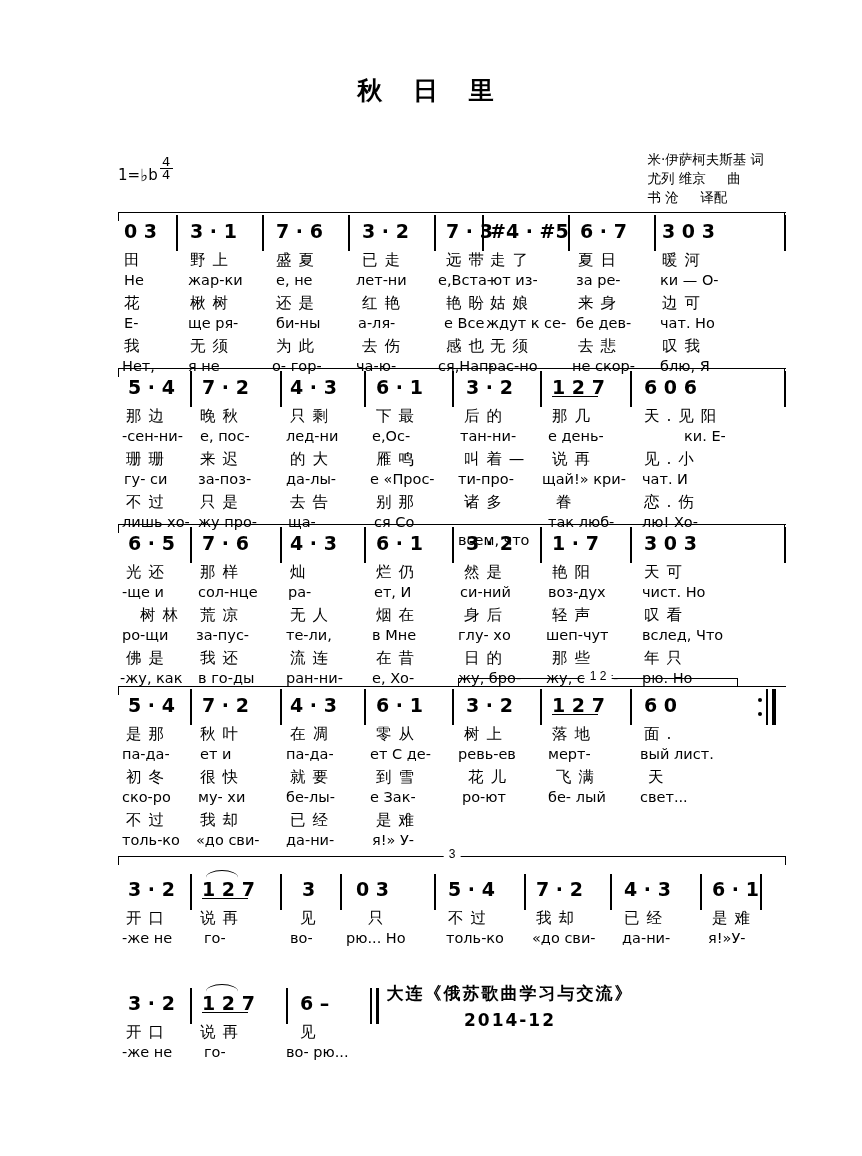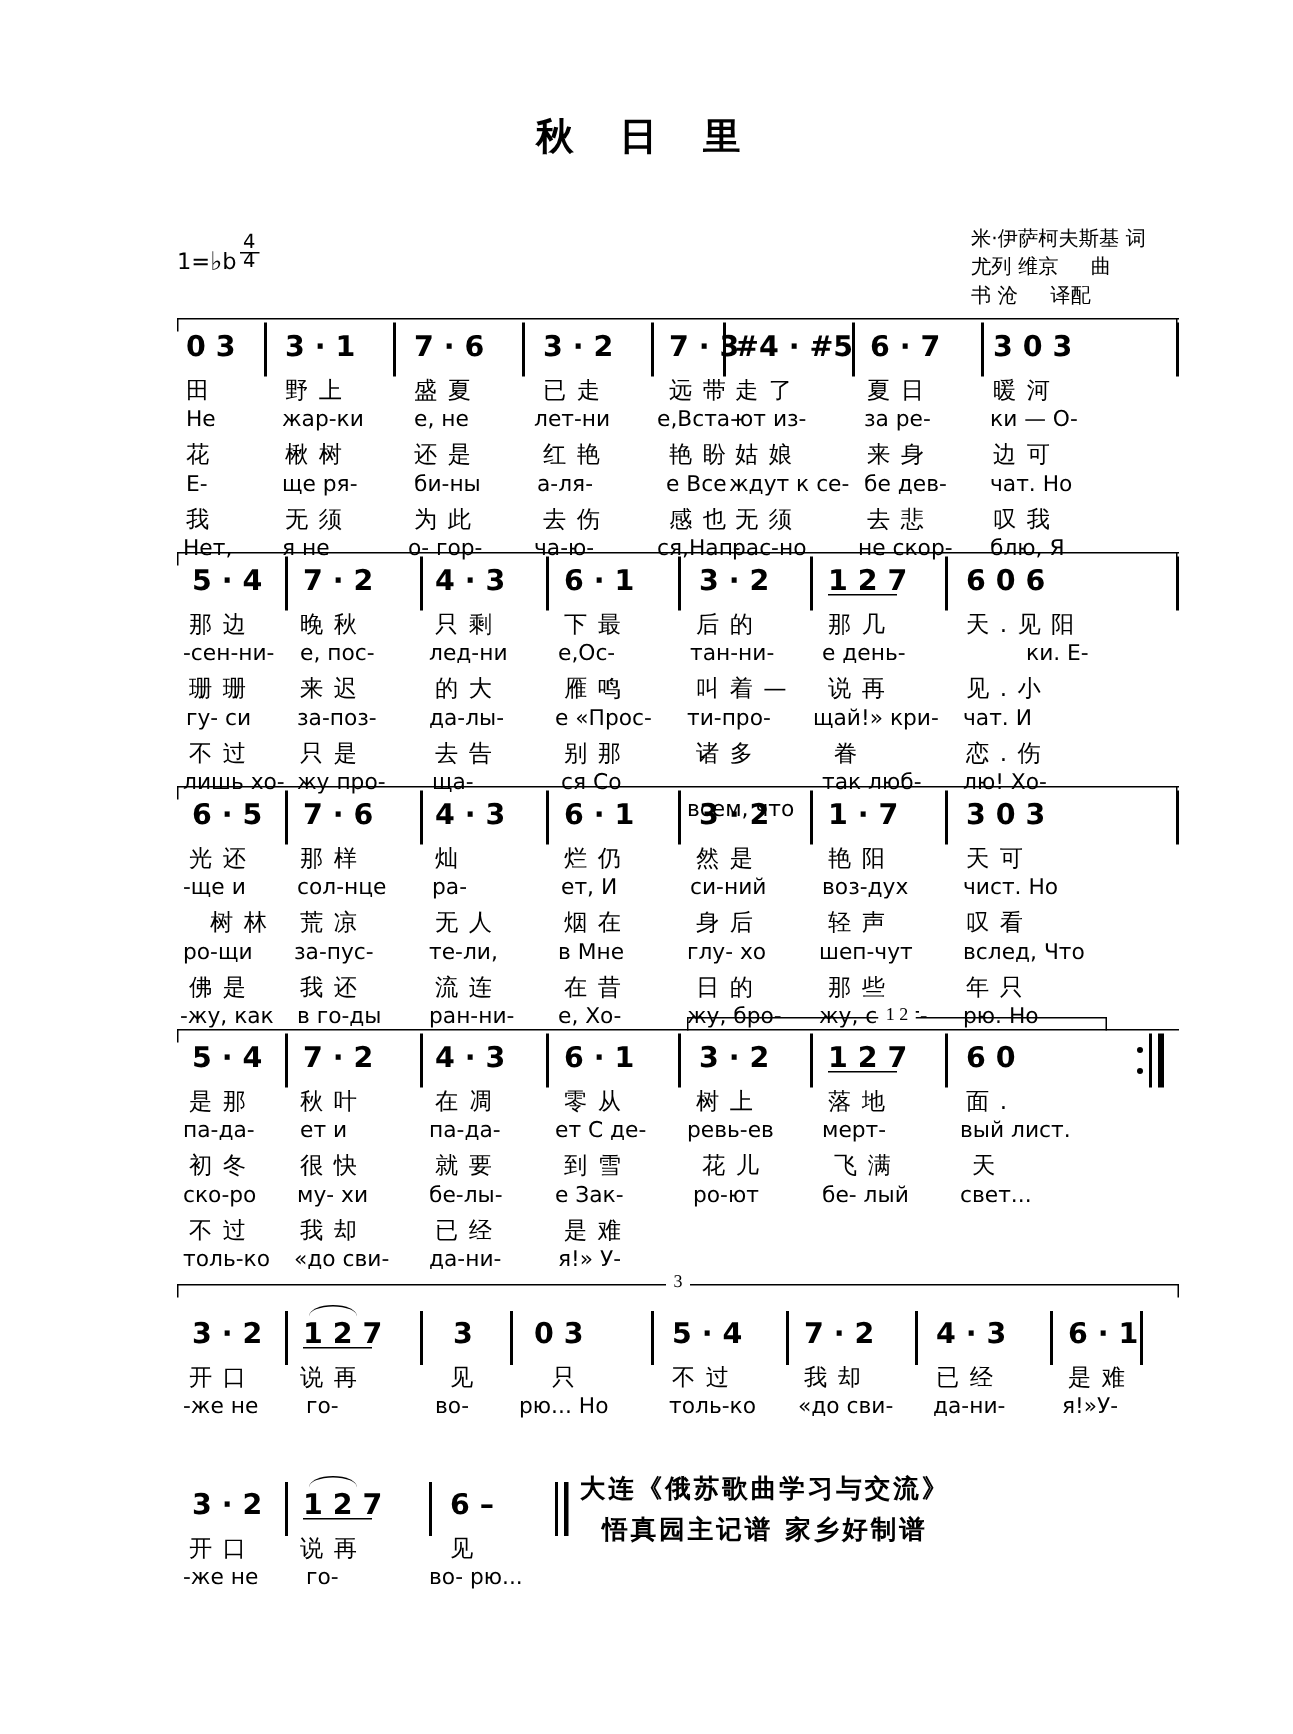--- a/index.html
+++ b/index.html
@@ -35,21 +35,21 @@
 
   .repeat-end{position:absolute;}
   .repeat-end .thick{position:absolute;right:0;top:0;width:4px;height:100%;background:#000;}
   .repeat-end .thin{position:absolute;right:8px;top:0;width:1.6px;height:100%;background:#000;}
   .repeat-end .d1,.repeat-end .d2{position:absolute;right:14px;width:4px;height:4px;border-radius:50%;background:#000;}
 
   .volta{position:absolute;}
   .volta .top{position:absolute;left:0;top:0;height:1.3px;background:#000;width:100%;}
   .volta .lft{position:absolute;left:0;top:0;width:1.3px;height:9px;background:#000;}
   .volta .rgt{position:absolute;right:0;top:0;width:1.3px;height:9px;background:#000;}
-  .volta .lbl{position:absolute;left:50%;top:-9px;transform:translateX(-50%);background:#fff;padding:0 5px;font-size:12px;font-family:Liberation Serif, serif;}
+  .volta .lbl{position:absolute;left:50%;top:-9px;transform:translateX(-50%);background:#fff;padding:0 5px;font-size:12px;font-family:Liberation Sans, sans-serif;}
 
   .footer{position:absolute;left:0;top:980px;width:862px;text-align:center;}
   .footer div{font-family:"DejaVu Sans",sans-serif;font-weight:700;font-size:17px;line-height:27px;letter-spacing:2px;}
 </style>
 </head>
 <body>
 
 <div class="sheet">
 
   <div class="title-cn">秋 日 里</div>
@@ -435,16 +435,16 @@
     <div class="lyr cn" style="left:200px;top:42px;">说 再</div>
     <div class="lyr cn" style="left:300px;top:42px;">见</div>
 
     <div class="lyr" style="left:122px;top:64px;">-же не</div>
     <div class="lyr" style="left:204px;top:64px;">го-</div>
     <div class="lyr" style="left:286px;top:64px;">во- рю...</div>
   </div>
 
   <div class="footer" style="left:160px;width:700px;text-align:center;">
     <div>大连《俄苏歌曲学习与交流》</div>
-    <div>悟真园主记谱   家乡好制谱</div>
+    <div>2014-12</div>
   </div>
 
 </div>
 
 </body></html>

